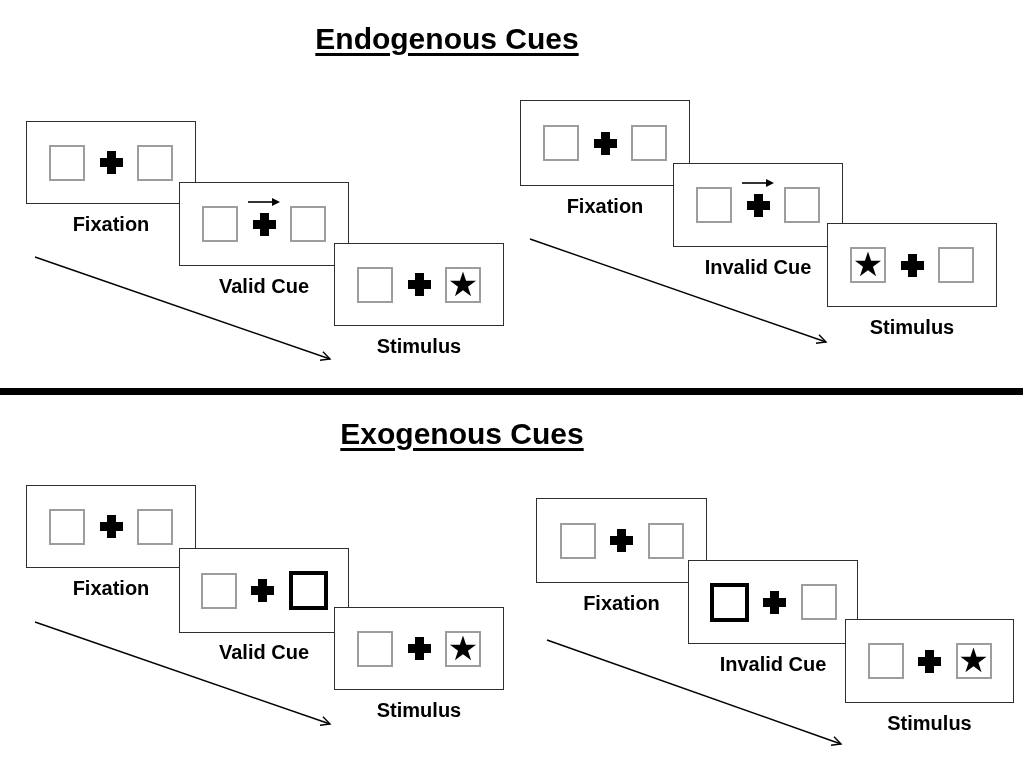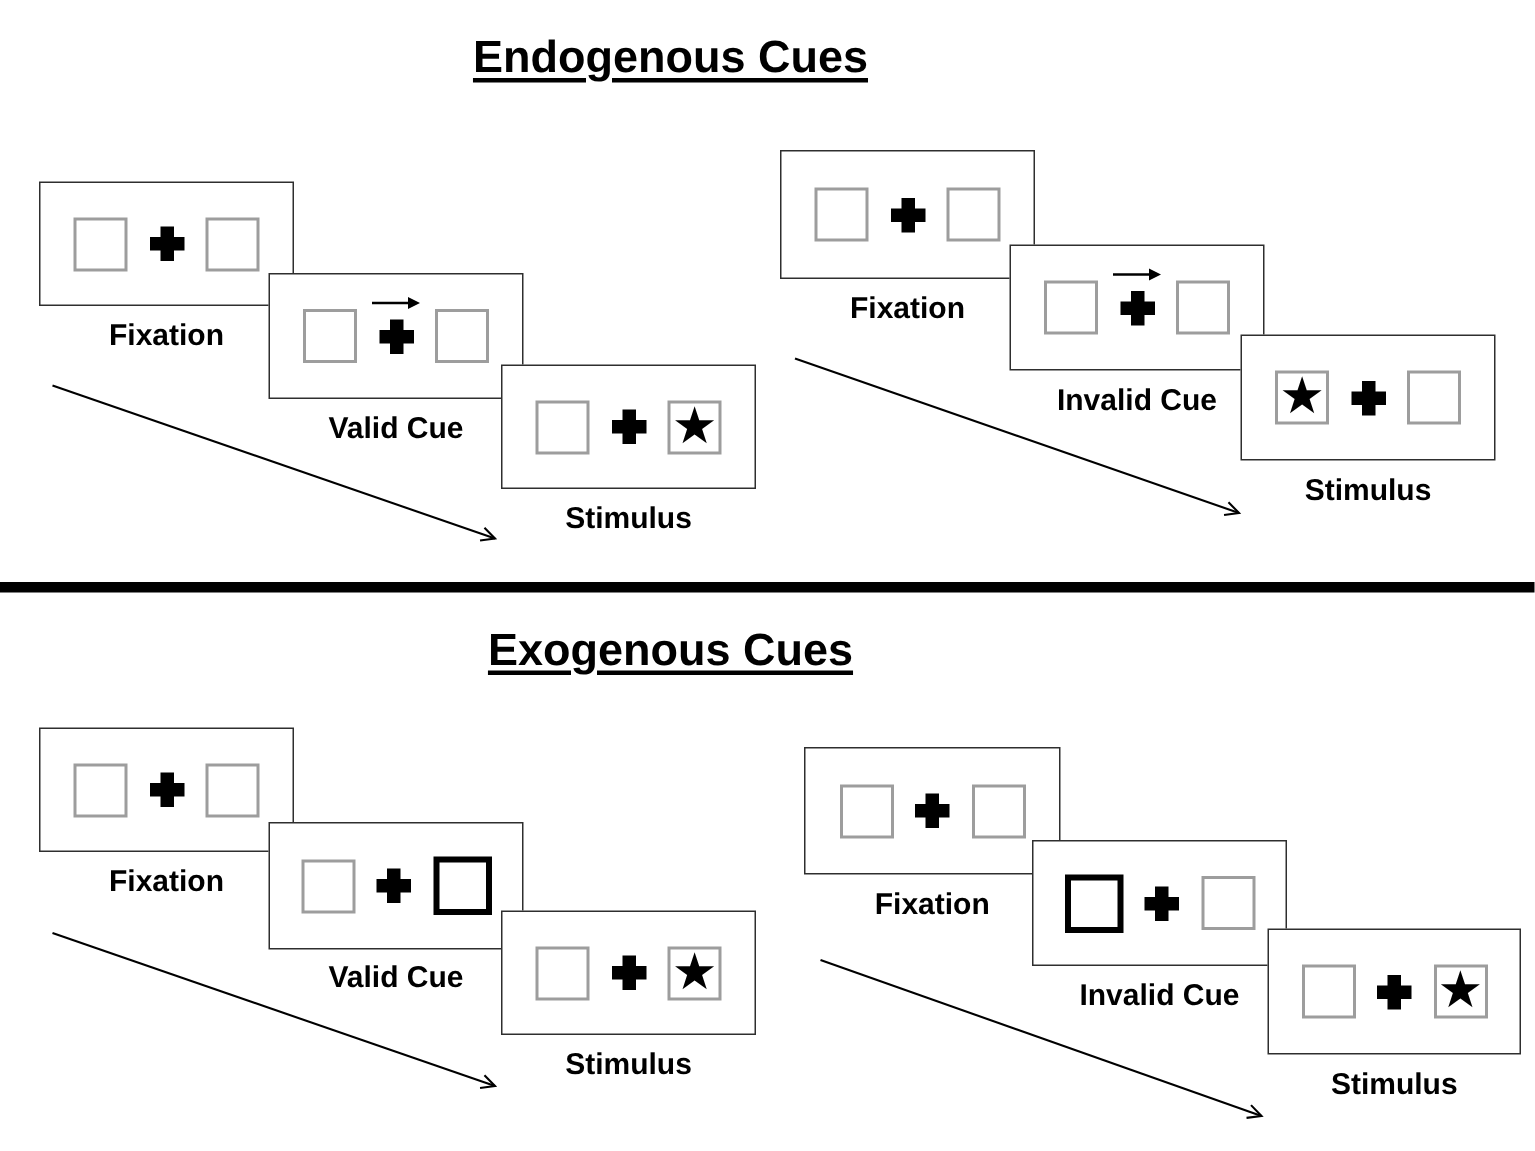--- a/index.html
+++ b/index.html
@@ -109,21 +109,21 @@
     position:absolute;
     left:0; top:0;
     z-index:1;
     pointer-events:none;
   }
 </style>
 </head>
 <body>
 
 <div class="title" style="top:22px;">Endogenous Cues</div>
-<div class="title" style="top:417px;">Exogenous Cues</div>
+<div class="title" style="top:417px;margin-left:15px;">Exogenous Cues</div>
 
 <div class="divider"></div>
 
 <svg class="overlay" width="1023" height="767" viewBox="0 0 1023 767">
   <defs>
     <marker id="ah" markerWidth="14" markerHeight="14" refX="10" refY="5.5" orient="auto" markerUnits="userSpaceOnUse">
       <path d="M1,1 L10,5.5 L1,10" fill="none" stroke="#000000" stroke-width="1.4"></path>
     </marker>
   </defs>
   <line x1="35" y1="257" x2="330" y2="359" stroke="#000000" stroke-width="1.4" marker-end="url(#ah)"></line>

